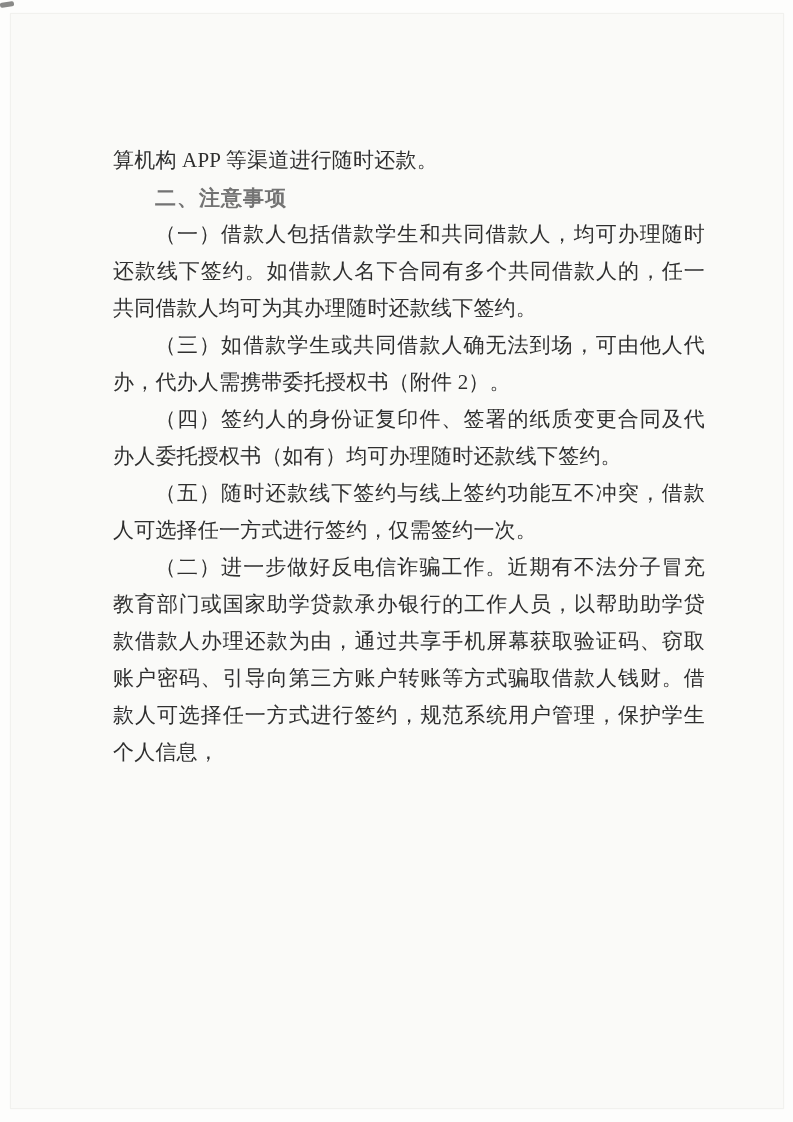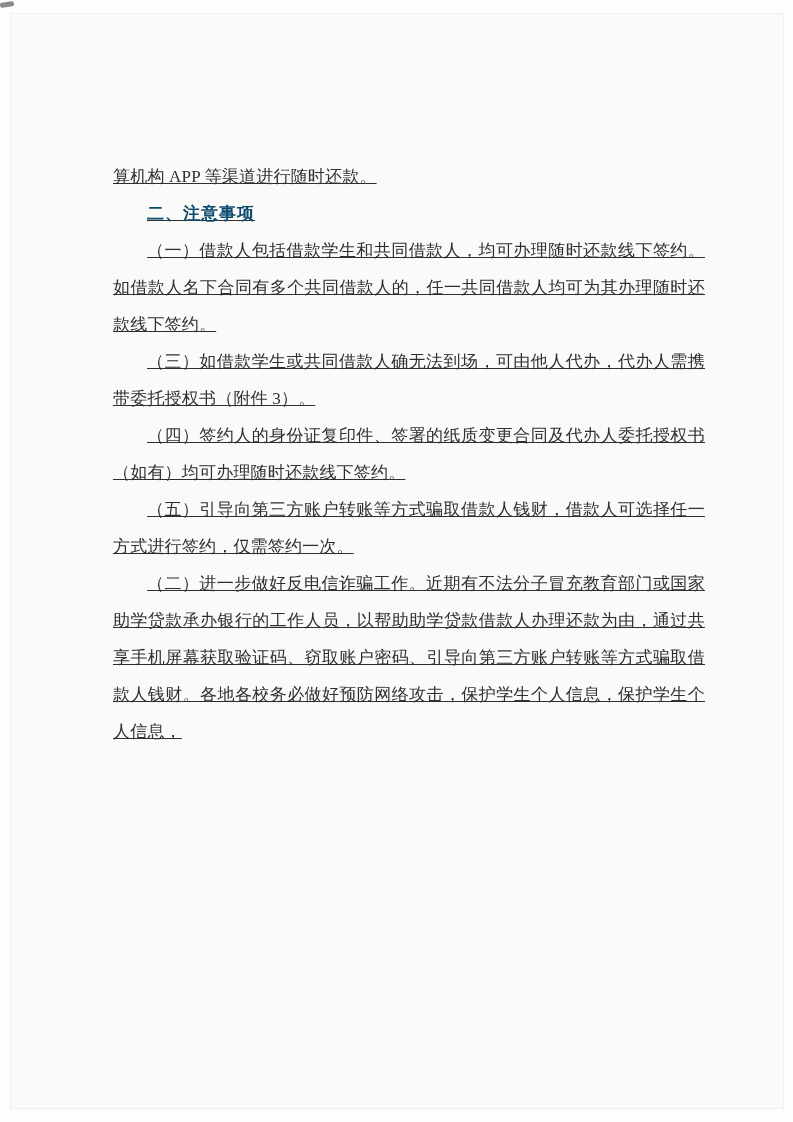--- a/index.html
+++ b/index.html
@@ -32,67 +32,66 @@
     top: 2px;
     width: 14px;
     height: 5px;
     background: #8a8a88;
     transform: rotate(-8deg);
     border-radius: 2px;
   }
   .doc-body {
     position: absolute;
     left: 102px;
-    top: 144px;
+    top: 128px;
     width: 592px;
     color: #2f2f2f;
     font-family: "Liberation Serif", "DejaVu Serif", serif;
-    font-size: 17px;
+    font-size: 21px;
     line-height: 37px;
     text-align: justify;
     letter-spacing: 0.2px;
-    text-decoration: underline;
   }
   .para {
     margin: 0;
     text-indent: 2em;
   }
   .para.no-indent {
     text-indent: 0;
   }
   .heading {
     margin: 0;
     text-indent: 2em;
     font-family: "Liberation Sans", "DejaVu Sans", sans-serif;
     font-weight: 700;
-    color: #0c4a6e;
+    color: #737373;
     letter-spacing: 1px;
   }
 </style>
 </head>
 <body>
 
 <div class="scan-bg">
   <div class="artifact"></div>
 
   <div class="paper">
     <div class="doc-body">
 
       <p class="para no-indent">算机构 APP 等渠道进行随时还款。</p>
 
       <p class="heading">二、注意事项</p>
 
       <p class="para">（一）借款人包括借款学生和共同借款人，均可办理随时还款线下签约。如借款人名下合同有多个共同借款人的，任一共同借款人均可为其办理随时还款线下签约。</p>
 
 
-      <p class="para">（三）如借款学生或共同借款人确无法到场，可由他人代办，代办人需携带委托授权书（附件 3）。</p>
+      <p class="para">（三）如借款学生或共同借款人确无法到场，可由他人代办，代办人需携带委托授权书（附件 2）。</p>
 
       <p class="para">（四）签约人的身份证复印件、签署的纸质变更合同及代办人委托授权书（如有）均可办理随时还款线下签约。</p>
 
-      <p class="para">（五）引导向第三方账户转账等方式骗取借款人钱财，借款人可选择任一方式进行签约，仅需签约一次。</p>
+      <p class="para">（五）随时还款线下签约与线上签约功能互不冲突，借款人可选择任一方式进行签约，仅需签约一次。</p>
 
 
 
-      <p class="para">（二）进一步做好反电信诈骗工作。近期有不法分子冒充教育部门或国家助学贷款承办银行的工作人员，以帮助助学贷款借款人办理还款为由，通过共享手机屏幕获取验证码、窃取账户密码、引导向第三方账户转账等方式骗取借款人钱财。各地各校务必做好预防网络攻击，保护学生个人信息，保护学生个人信息，</p>
+      <p class="para">（二）进一步做好反电信诈骗工作。近期有不法分子冒充教育部门或国家助学贷款承办银行的工作人员，以帮助助学贷款借款人办理还款为由，通过共享手机屏幕获取验证码、窃取账户密码、引导向第三方账户转账等方式骗取借款人钱财。借款人可选择任一方式进行签约，规范系统用户管理，保护学生个人信息，</p>
 
     </div>
   </div>
 </div>
 
 </body></html>

